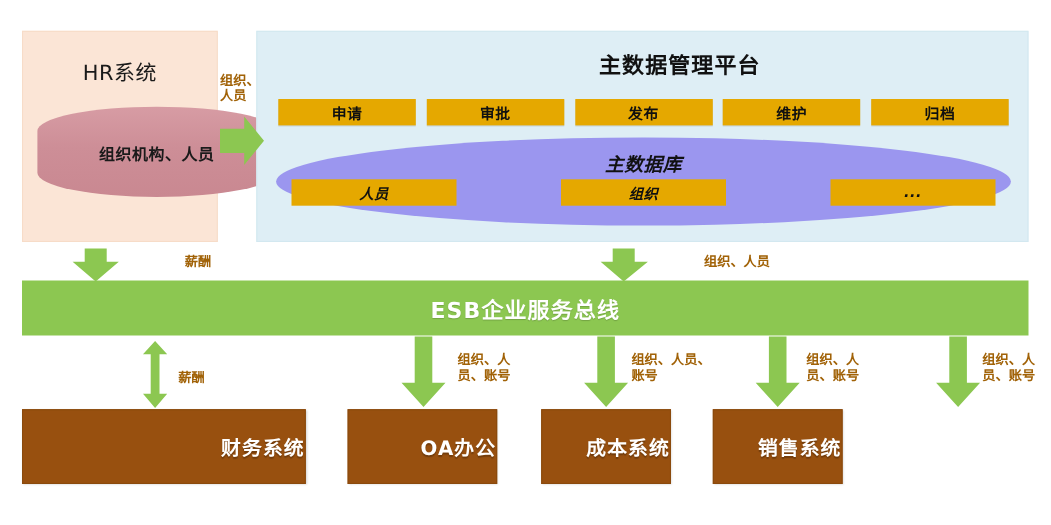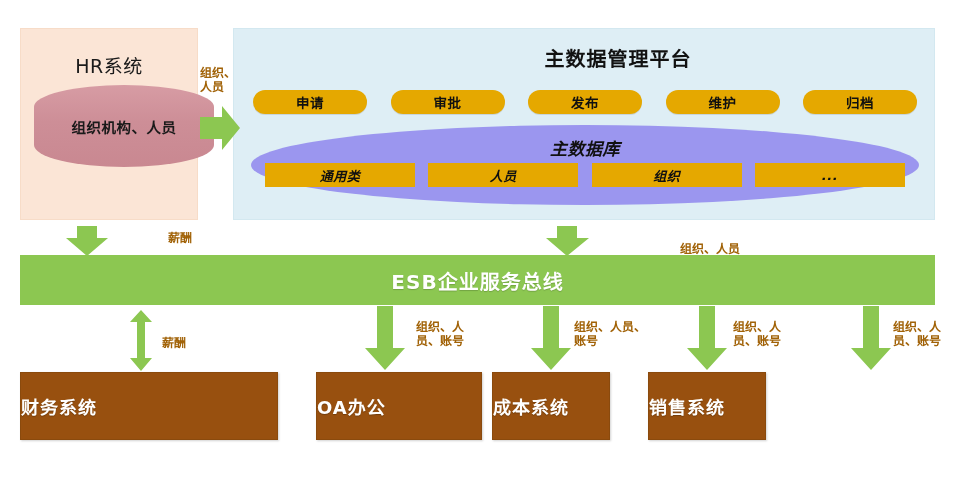--- a/index.html
+++ b/index.html
@@ -21,23 +21,24 @@
     background:#fbe5d6;
     border:1px solid #f7dcc8;
   }
   .hr-title{
     position:absolute;left:0;top:22px;width:100%;
     text-align:center;
     font-size:19px;font-weight:normal;color:#1a1a1a;
     letter-spacing:0.5px;
   }
   .cylinder{
-    position:absolute;left:13px;top:56px;width:180px;height:82px;
+    position:absolute;left:13px;top:68px;width:180px;height:82px;
     background:linear-gradient(180deg,#d79ca4 0%,#cd8e97 45%,#c98891 100%);
     border-radius:50%/22px;
+    padding-left:37px;
   }
   .cylinder-label{
     position:absolute;left:0;top:0;width:100%;height:100%;
     display:flex;align-items:center;justify-content:center;
     font-size:14.5px;font-weight:bold;color:#1a1a1a;
     letter-spacing:0.5px;
   }
 
   
   .mdm-panel{
@@ -52,27 +53,26 @@
     letter-spacing:1px;
     margin-left:34px;
   }
 
   
   .proc-row{
     position:absolute;left:19px;top:61px;width:664px;height:24px;
     display:flex;justify-content:space-between;
   }
   .chip{
-    width:114px;height:24px;
+    width:125px;height:24px;
     background:#e5a800;
     display:flex;align-items:center;justify-content:center;
     font-size:13.5px;font-weight:bold;color:#101010;
     letter-spacing:0.5px;
     box-shadow:0 1px 0 rgba(0,0,0,.10);
-    border-radius:12px;
   }
 
   
   .mdb{
     position:absolute;left:17px;top:96px;width:668px;height:80px;
     background:#9b96ef;
     border-radius:50%/40px;
     font-style:italic;
   }
   .mdb-title{
@@ -104,21 +104,21 @@
     font-size:20px;font-weight:bold;color:#ffffff;
     letter-spacing:1px;
     text-shadow:0 1px 1px rgba(0,0,0,.18);
   }
 
   
   .sysbox{
     top:372px;height:68px;
     background:#98500f;
     border:1px solid #8a4a0d;
-    display:flex;align-items:center;justify-content:flex-start;
+    display:flex;align-items:center;justify-content:flex-end;
     box-shadow:1px 1px 2px rgba(0,0,0,.18);
   }
   .sysbox span{
     font-size:18px;font-weight:bold;color:#ffffff;
     letter-spacing:1px;
     text-shadow:0 1px 1px rgba(0,0,0,.25);
   }
 
   
   #arrows{position:absolute;left:0;top:0;width:955px;height:477px;pointer-events:none;}
@@ -165,44 +165,41 @@
         <span>维护</span>
       </div>
       <div class="chip">
         <span>归档</span>
       </div>
     </div>
 
     <div class="mdb">
       <div class="mdb-title">主数据库</div>
       <div class="mdb-row">
-        <div class="mdb-chip">
-          <span>通用类</span>
-        </div>
         <div class="mdb-chip">
           <span>人员</span>
         </div>
         <div class="mdb-chip">
           <span>组织</span>
         </div>
         <div class="mdb-chip">
           <span>...</span>
         </div>
       </div>
     </div>
   </div>
 
   <div class="abs esb">
     <div class="esb-label">ESB企业服务总线</div>
   </div>
 
   <div class="abs sysbox" style="left:20px;width:258px;">
     <span>财务系统</span>
   </div>
-  <div class="abs sysbox" style="left:316px;width:166px;">
+  <div class="abs sysbox" style="left:316px;width:136px;">
     <span>OA办公</span>
   </div>
   <div class="abs sysbox" style="left:492px;width:118px;">
     <span>成本系统</span>
   </div>
   <div class="abs sysbox" style="left:648px;width:118px;">
     <span>销售系统</span>
   </div>
 
   <svg id="arrows" viewBox="0 0 955 477">
@@ -222,21 +219,21 @@
     <polygon points="699,306 715,306 715,348 727,348 707,370 687,348 699,348" fill="#8cc751"></polygon>
 
     <polygon points="863,306 879,306 879,348 891,348 871,370 851,348 863,348" fill="#8cc751"></polygon>
   </svg>
 
   <div class="abs alabel" style="left:200px;top:66px;width:44px;text-align:left;">组织、
 人员</div>
 
   <div class="abs alabel" style="left:168px;top:231px;width:48px;">薪酬</div>
 
-  <div class="abs alabel" style="left:640px;top:242px;width:100px;text-align:right;">组织、人员</div>
+  <div class="abs alabel" style="left:640px;top:231px;width:100px;">组织、人员</div>
 
   <div class="abs alabel" style="left:162px;top:336px;width:48px;">薪酬</div>
 
   <div class="abs alabel" style="left:416px;top:320px;width:62px;">组织、人
 员、账号</div>
 
   <div class="abs alabel" style="left:574px;top:320px;width:80px;">组织、人员、
 账号</div>
 
   <div class="abs alabel" style="left:733px;top:320px;width:62px;">组织、人

